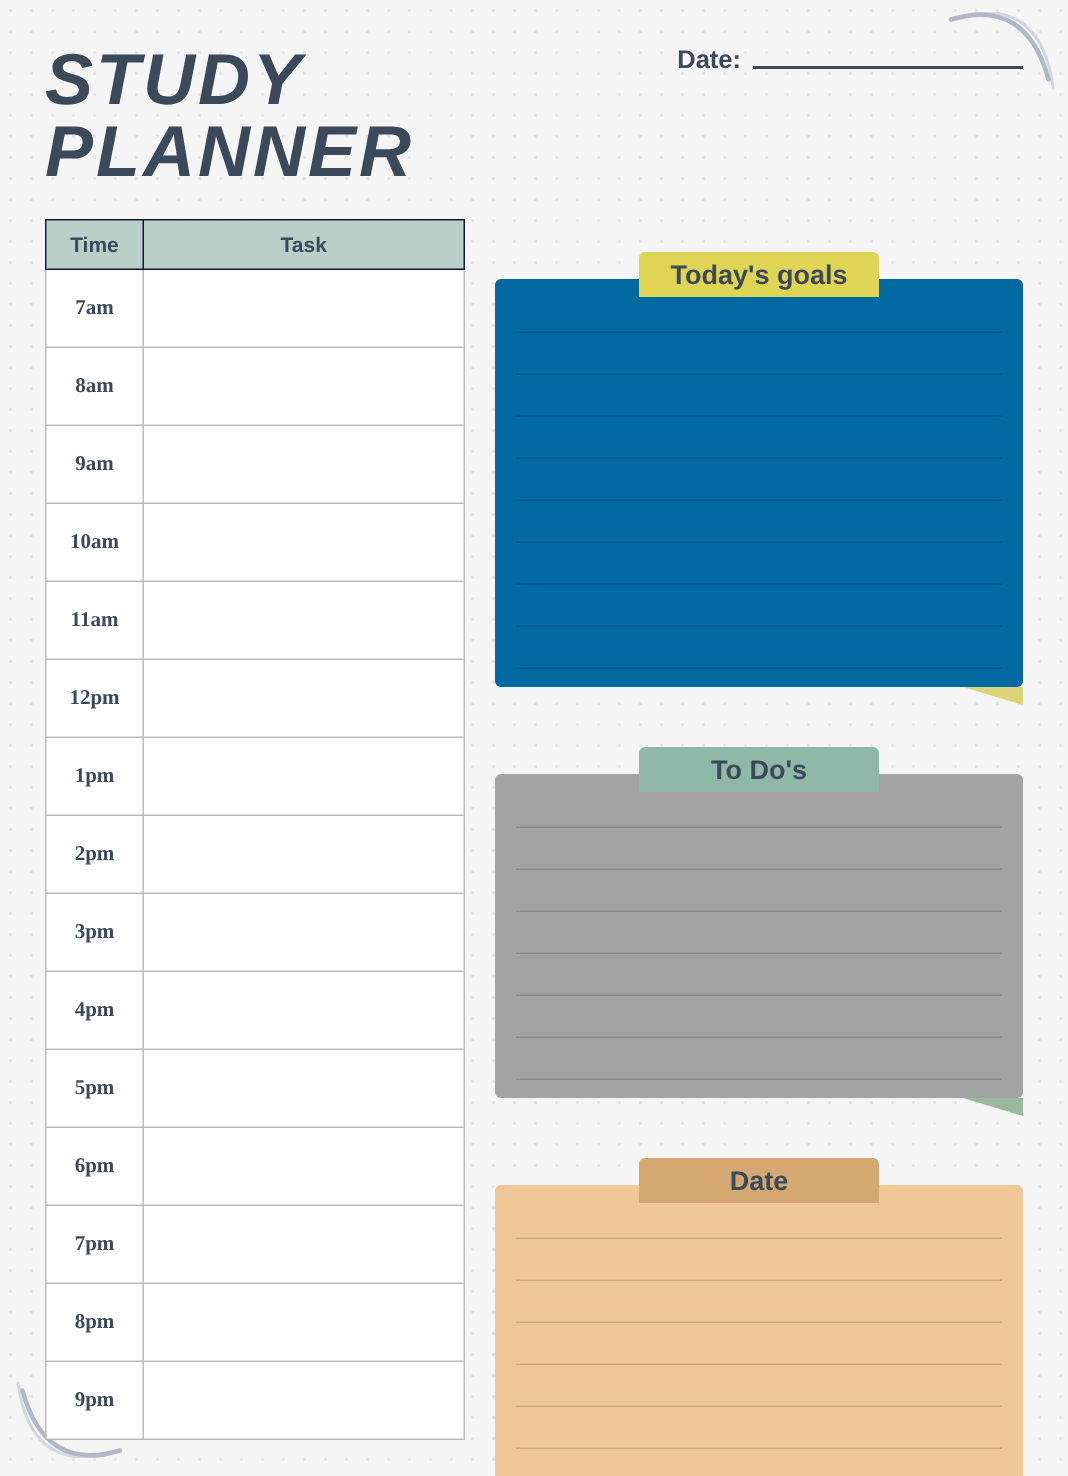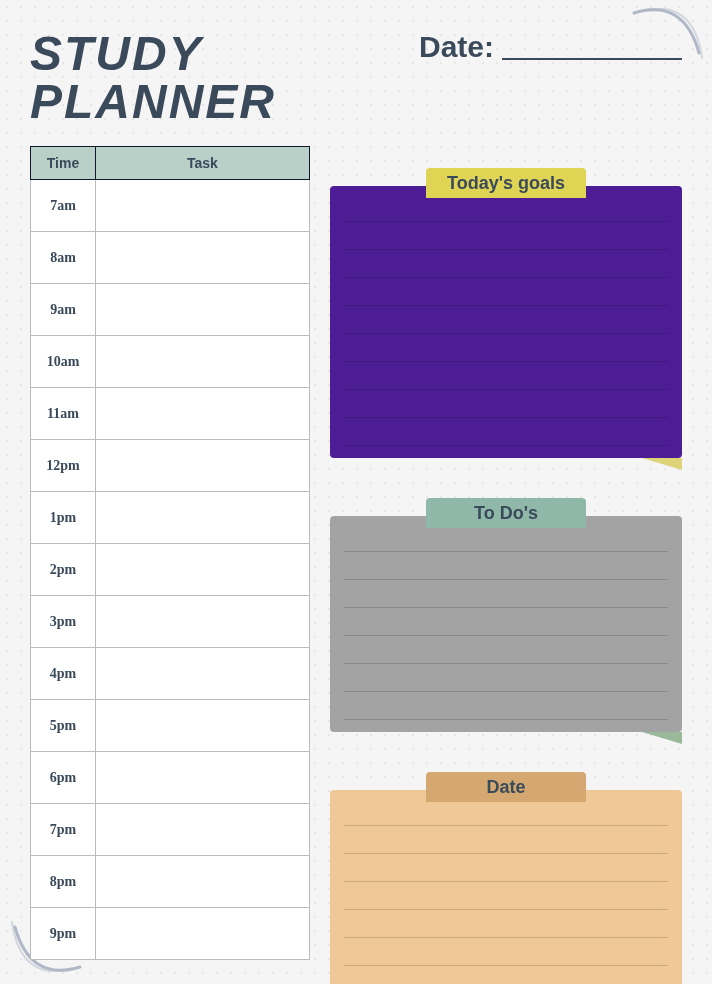--- a/index.html
+++ b/index.html
@@ -60,21 +60,21 @@
     }
 
     .date-section {
       display: flex;
       align-items: flex-end;
       gap: 8px;
       padding-bottom: 4px;
     }
 
     .date-label {
-      font-size: 30px;
+      font-size: 17px;
       font-weight: 600;
       color: #3a4a5a;
       white-space: nowrap;
     }
 
     .date-line {
       width: 180px;
       height: 2px;
       background-color: #3a4a5a;
       margin-bottom: 4px;
@@ -141,21 +141,21 @@
     }
 
     
     .sticky-note {
       position: relative;
       border-radius: 4px;
     }
 
     
     .goals-note {
-      background-color: #4c1d95;
+      background-color: #0369a1;
       padding: 0 0 12px 0;
       flex: 0 0 280px;
     }
 
     .goals-note::after {
       content: '';
       position: absolute;
       bottom: -12px;
       right: 0;
       width: 40px;

